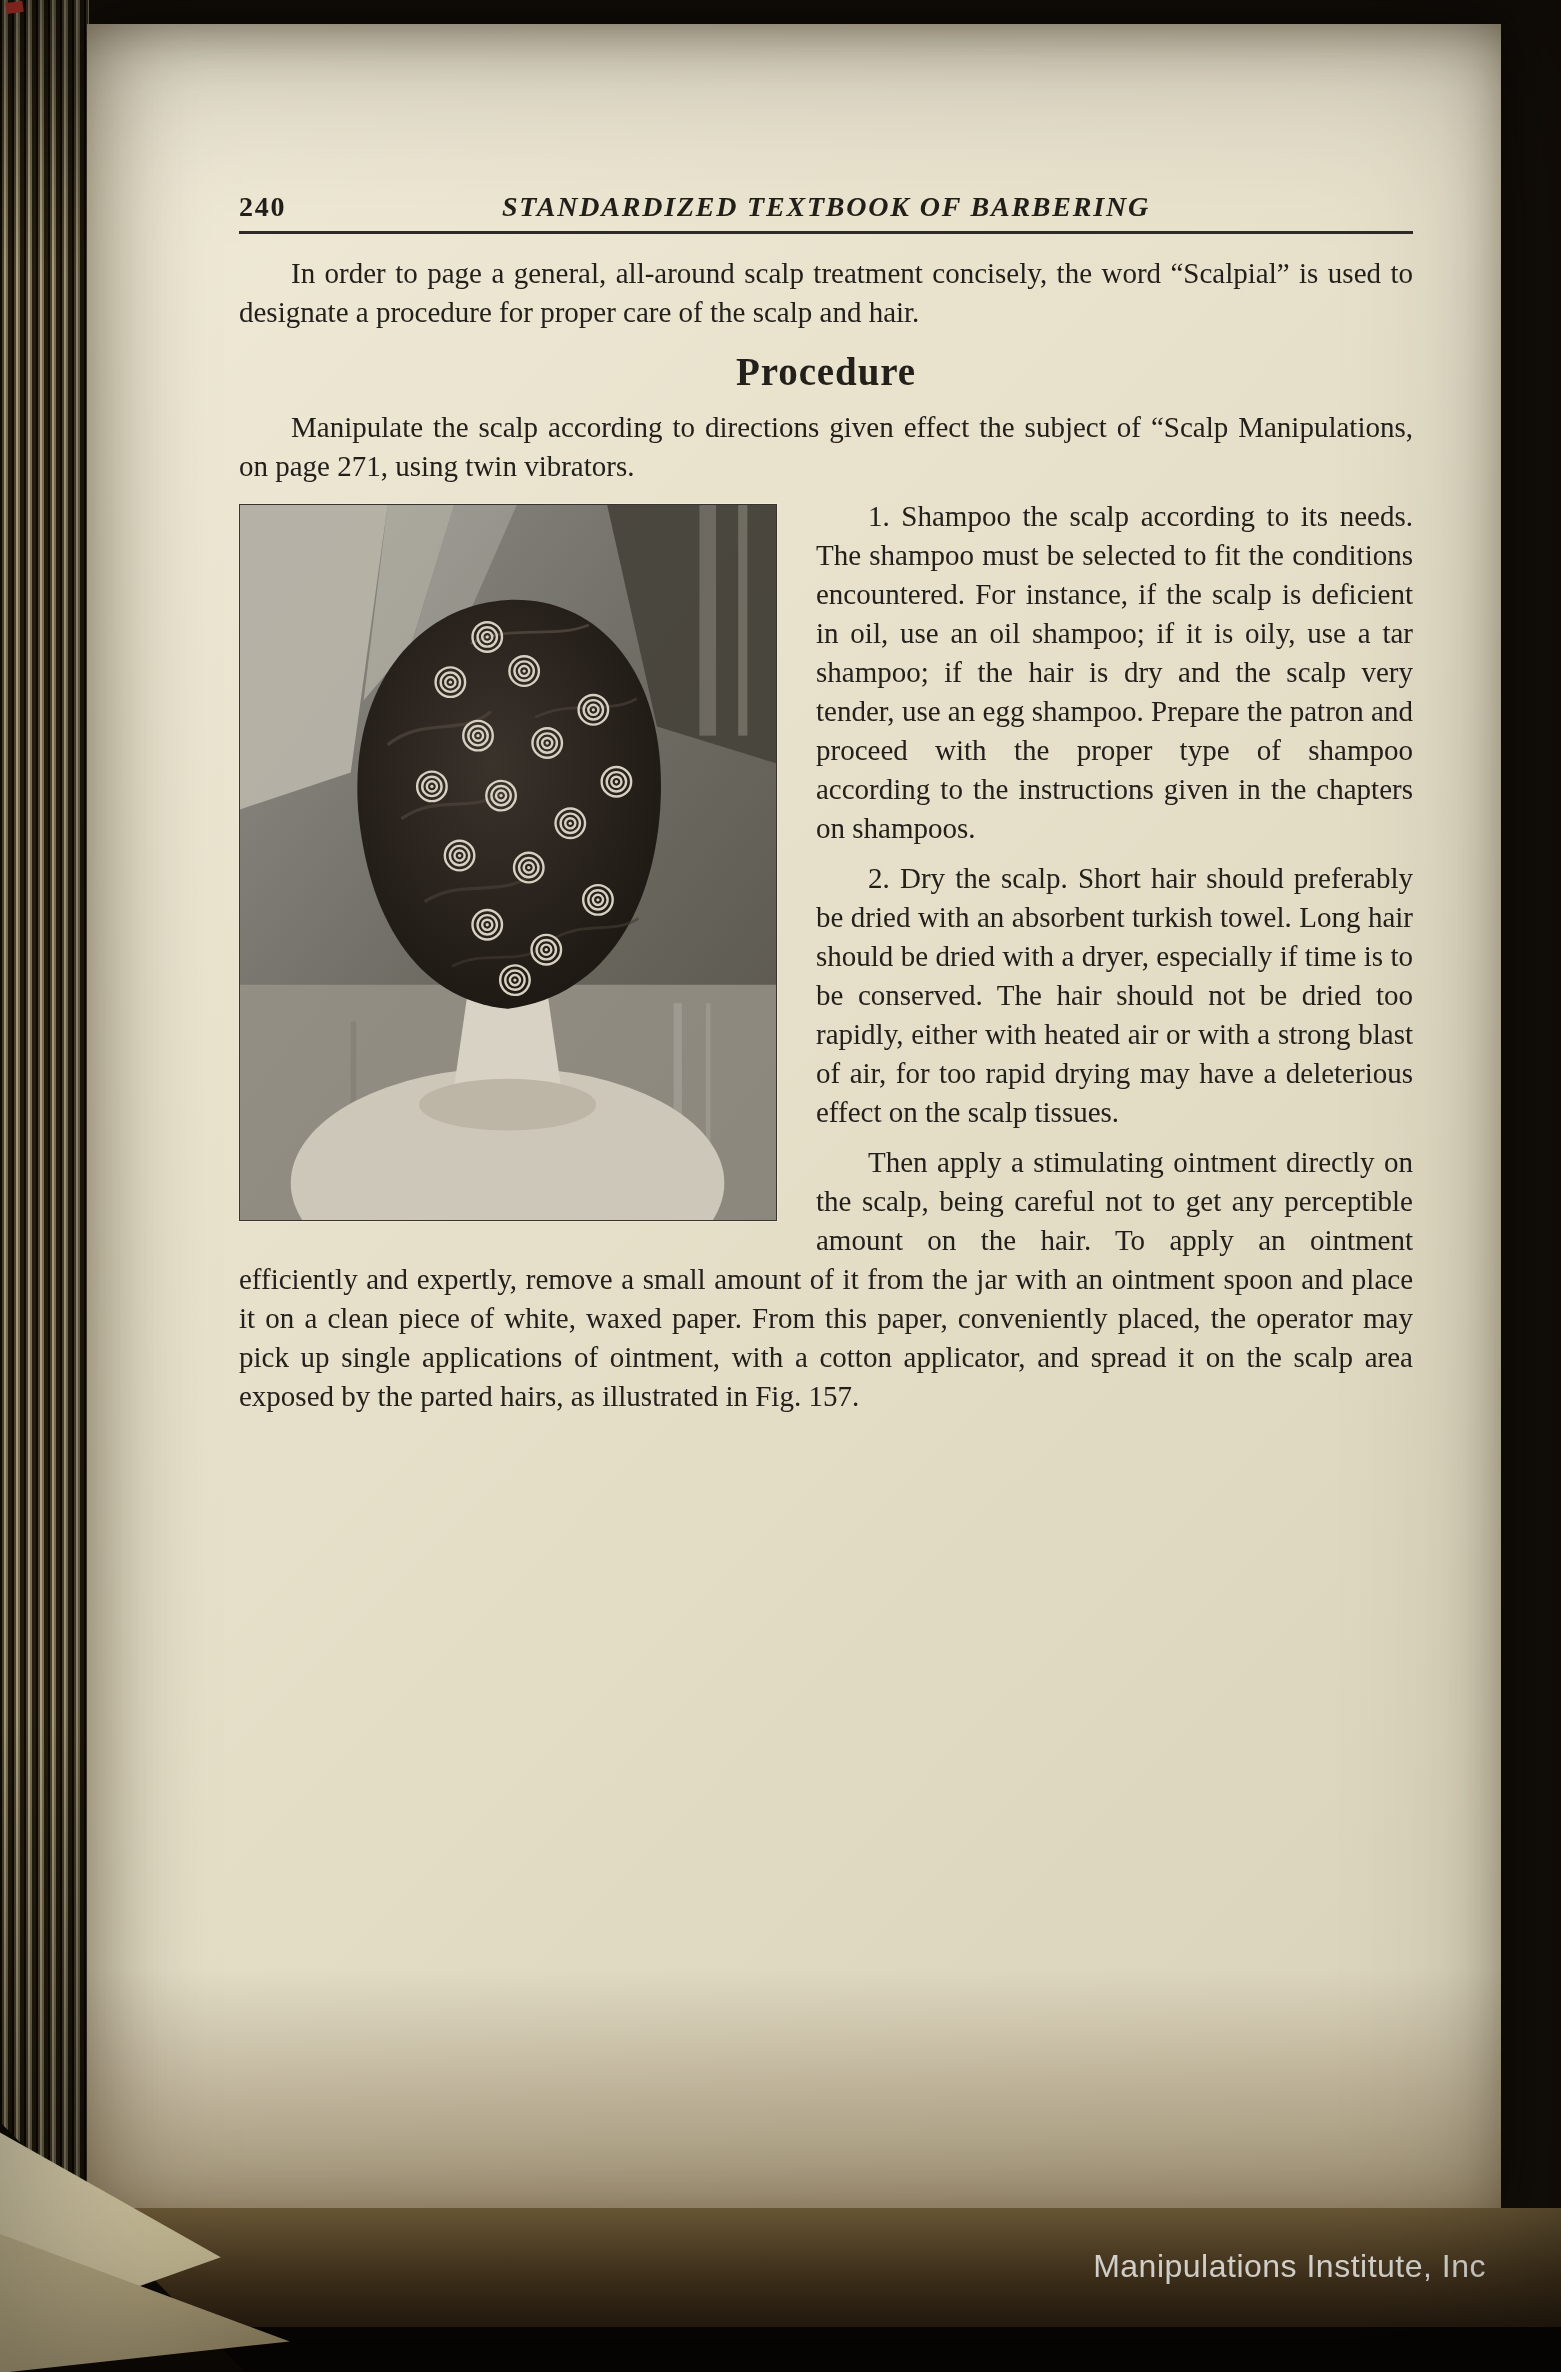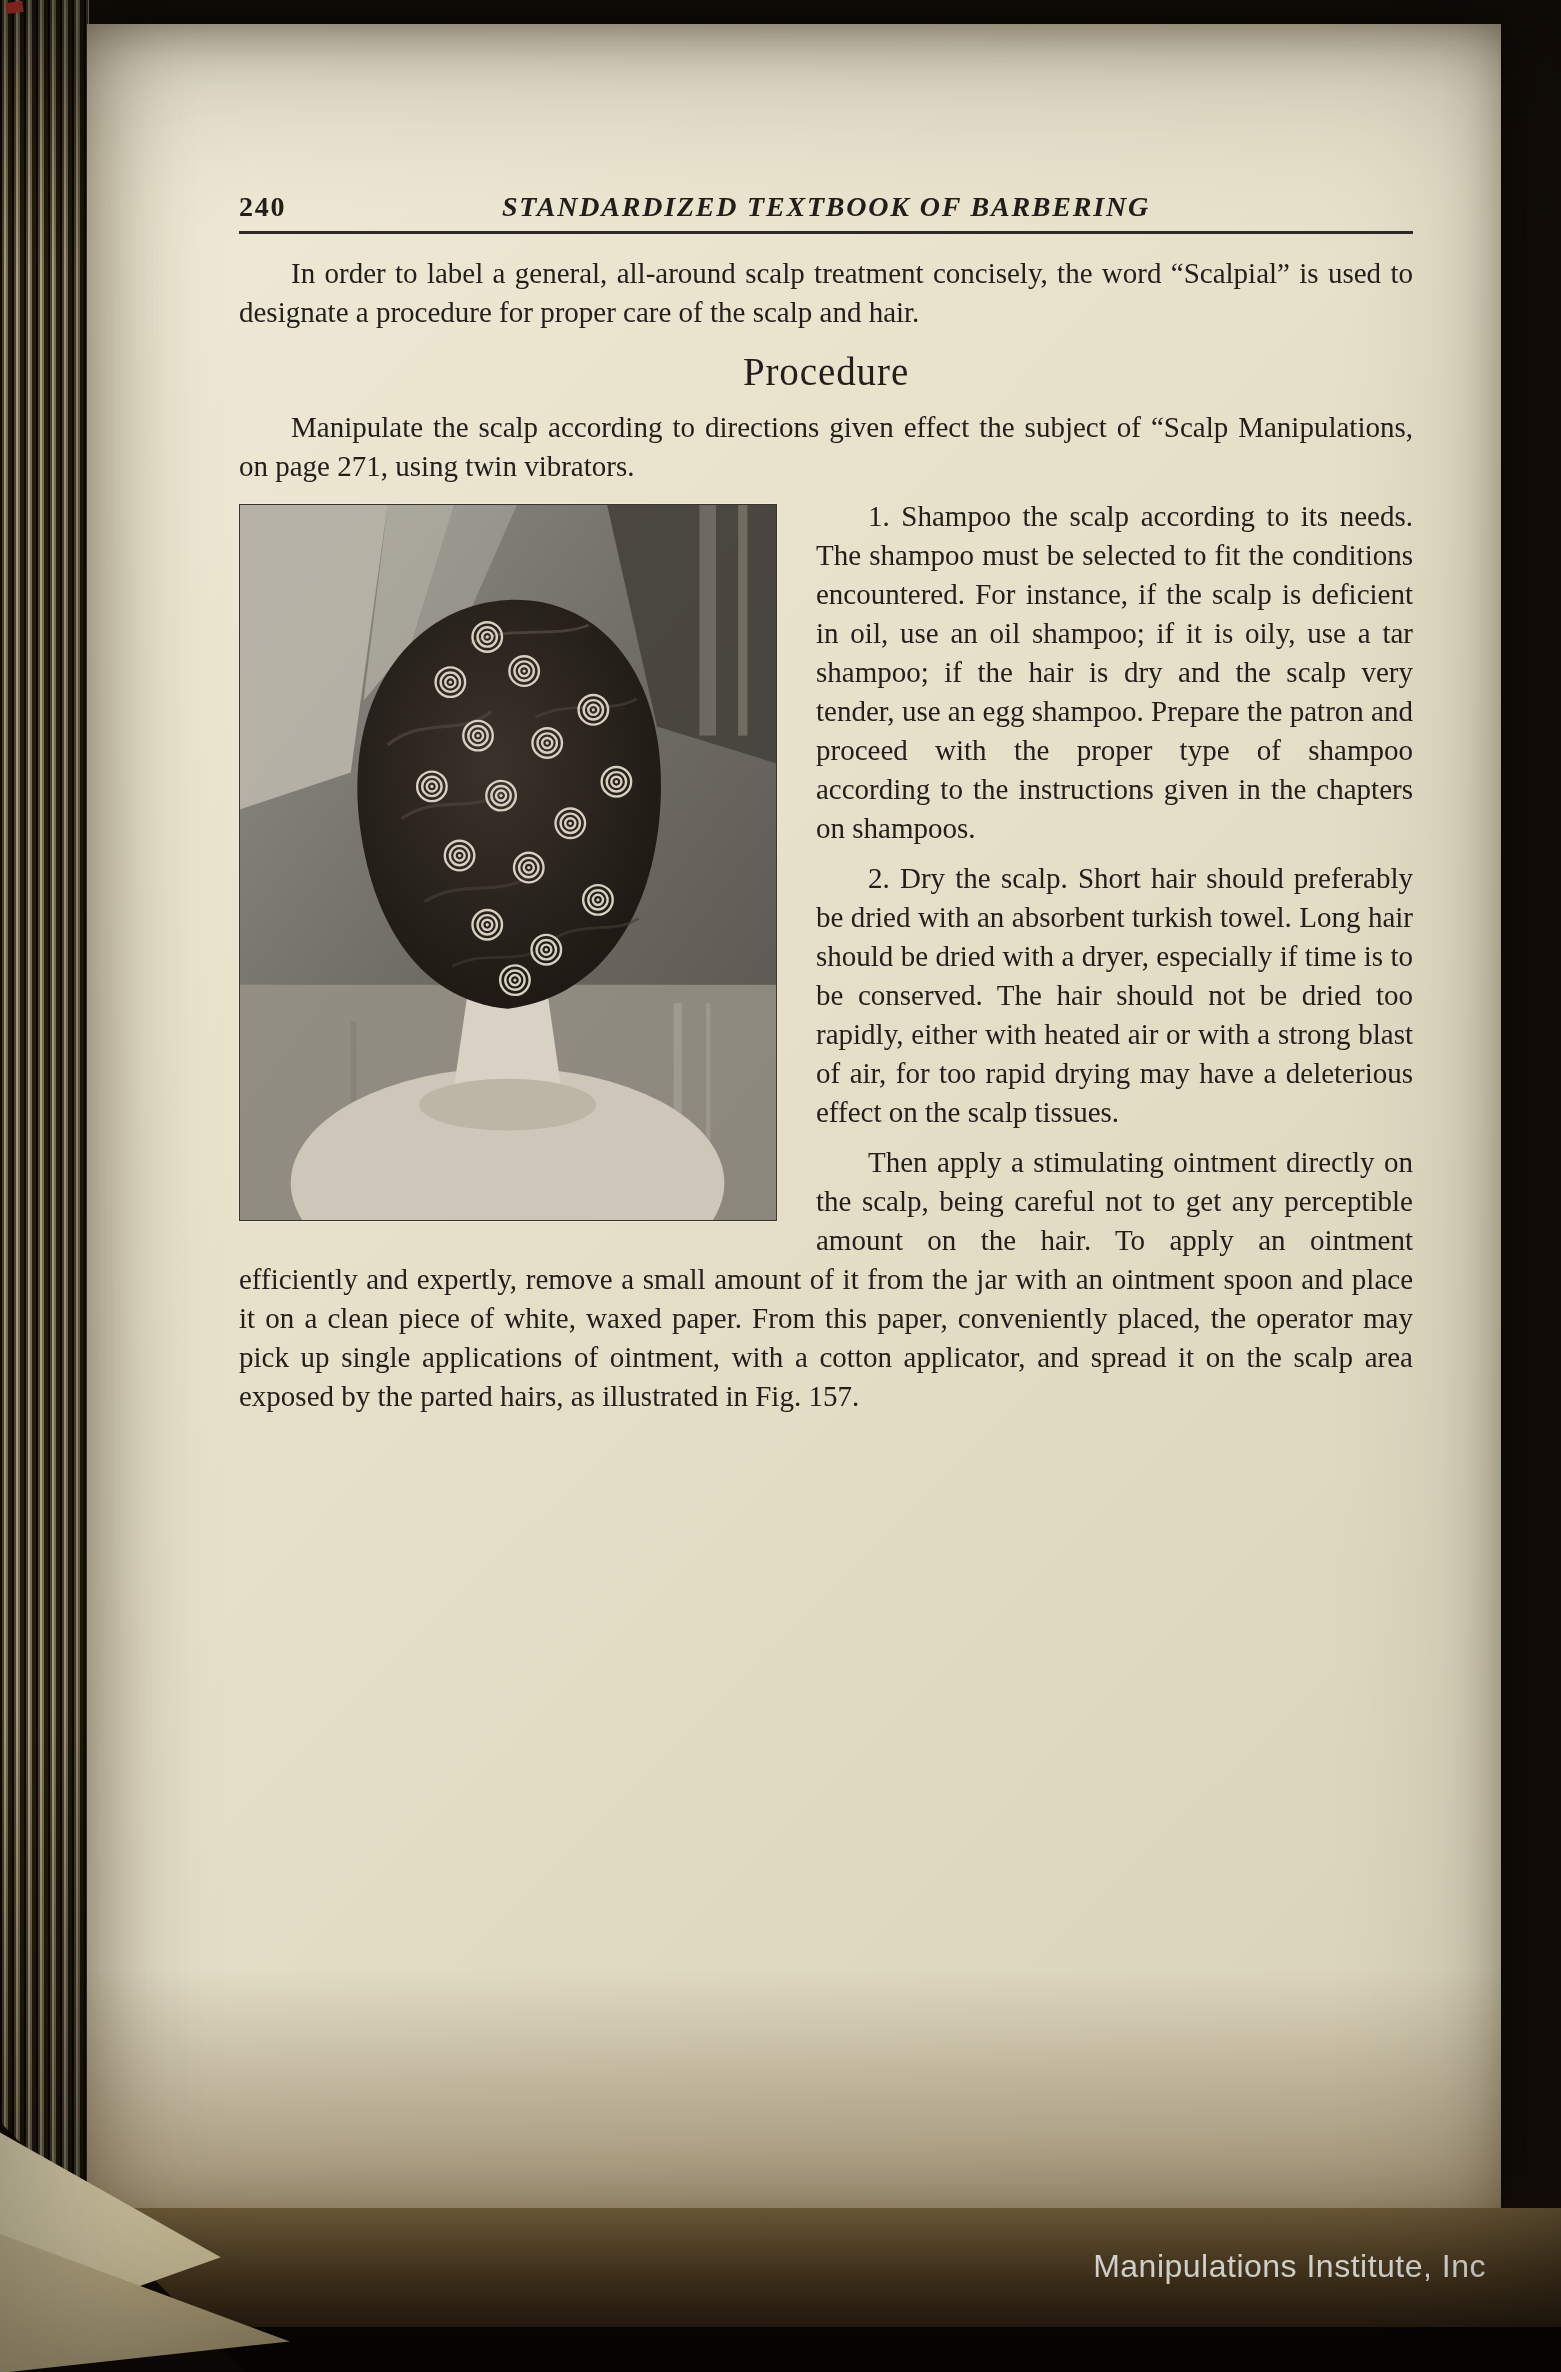--- a/index.html
+++ b/index.html
@@ -42,21 +42,21 @@
   
   .running-head{
     position:relative;height:48px;border-bottom:3.7px solid #2e2b26;
     margin-bottom:20px;font-weight:bold;font-size:28px;letter-spacing:1.8px;
   }
   .page-number{position:absolute;left:0;top:3.7px;}
   .head-title{display:block;text-align:center;padding-top:3.7px;font-style:italic;}
   
   p.para{margin:0 0 11px 0;text-indent:52px;}
   h2.procedure{
-    text-align:center;font-weight:normal;font-size:39px;margin:20px 0 16.6px 0;
+    text-align:center;font-weight:bold;font-size:39px;margin:20px 0 16.6px 0;
     letter-spacing:0.9px;
   }
   
   .flow{overflow:visible;}
   figure.fig{
     float:left;width:540px;margin:7.4px 37px 16.6px 0;padding:0;
   }
   .photo{
     width:536px;height:715px;border:1.8px solid #38332c;background:#6f6c64;
     box-shadow:0 0 0 0.9px rgba(255,255,255,.25);
@@ -109,21 +109,21 @@
 <div class="red-speck"></div>
 
 <div class="page">
   <div class="content">
 
     <div class="running-head">
       <span class="page-number">240</span>
       <span class="head-title">STANDARDIZED TEXTBOOK OF BARBERING</span>
     </div>
 
-    <p class="para">In order to label a general, all-around scalp treatment concisely, the word “Scalpial” is used to designate a procedure for proper care of the scalp and hair.</p>
+    <p class="para">In order to page a general, all-around scalp treatment concisely, the word “Scalpial” is used to designate a procedure for proper care of the scalp and hair.</p>
 
     <h2 class="procedure">Procedure</h2>
 
     <p class="para">Manipulate the scalp according to directions given effect the subject of “Scalp Manipulations, on page 271, using twin vibrators.</p>
 
     <div class="flow">
 
       <figure class="fig">
         <div class="photo">
           <svg viewBox="0 0 581 775" width="536" height="715">

